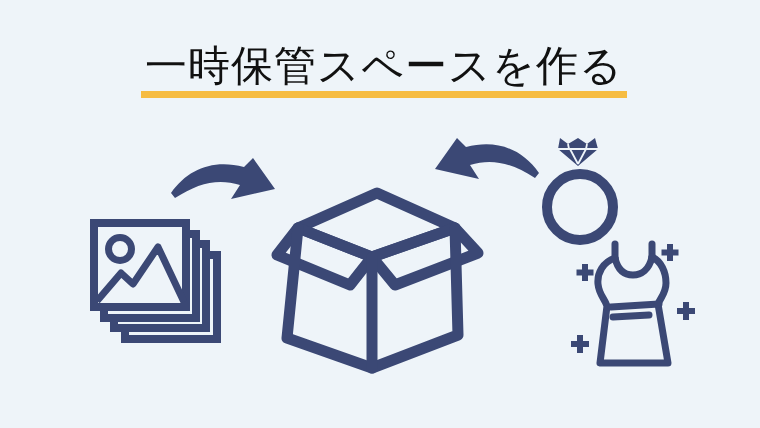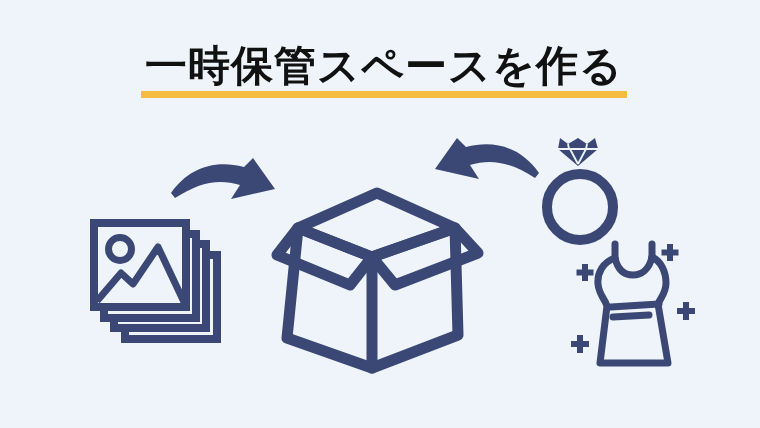--- a/index.html
+++ b/index.html
@@ -15,21 +15,21 @@
     background:var(--background);
   }
   .canvas{
     position:relative;width:760px;height:428px;overflow:hidden;
     background:var(--background);
   }
   .header{position:absolute;top:0;left:0;width:760px;text-align:center;}
   .title{
     display:inline-block;
     margin:44px 0 0 8px;
-    font-size:42px;line-height:44px;font-weight:700;
+    font-size:42px;line-height:44px;font-weight:400;
     letter-spacing:1px;
     color:var(--title);
     padding:0 4px 3px 4px;
     border-bottom:7px solid var(--underline);
     white-space:nowrap;
   }
   .icon{position:absolute;display:block;}
   .photos-icon{left:90px;top:219px;}
   .arrow-left-icon{left:168px;top:156px;}
   .box-icon{left:266px;top:184px;}

